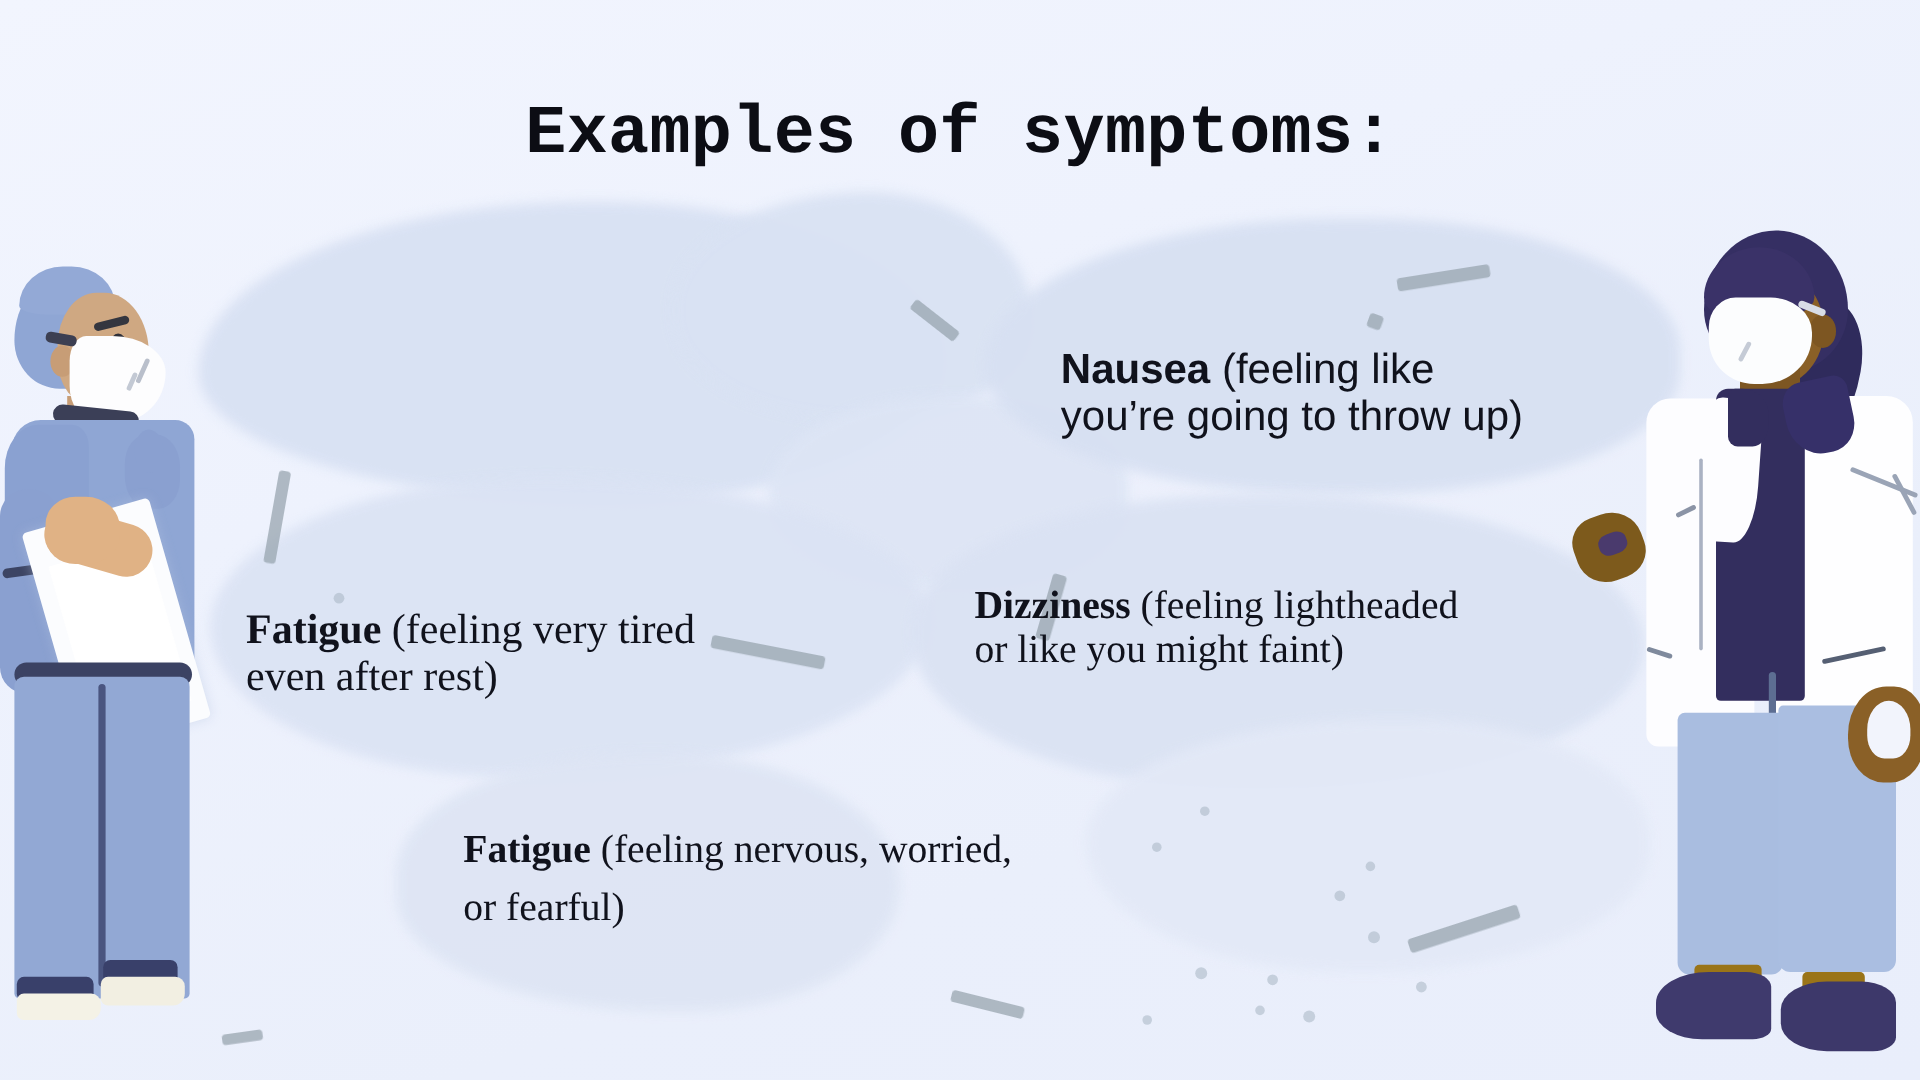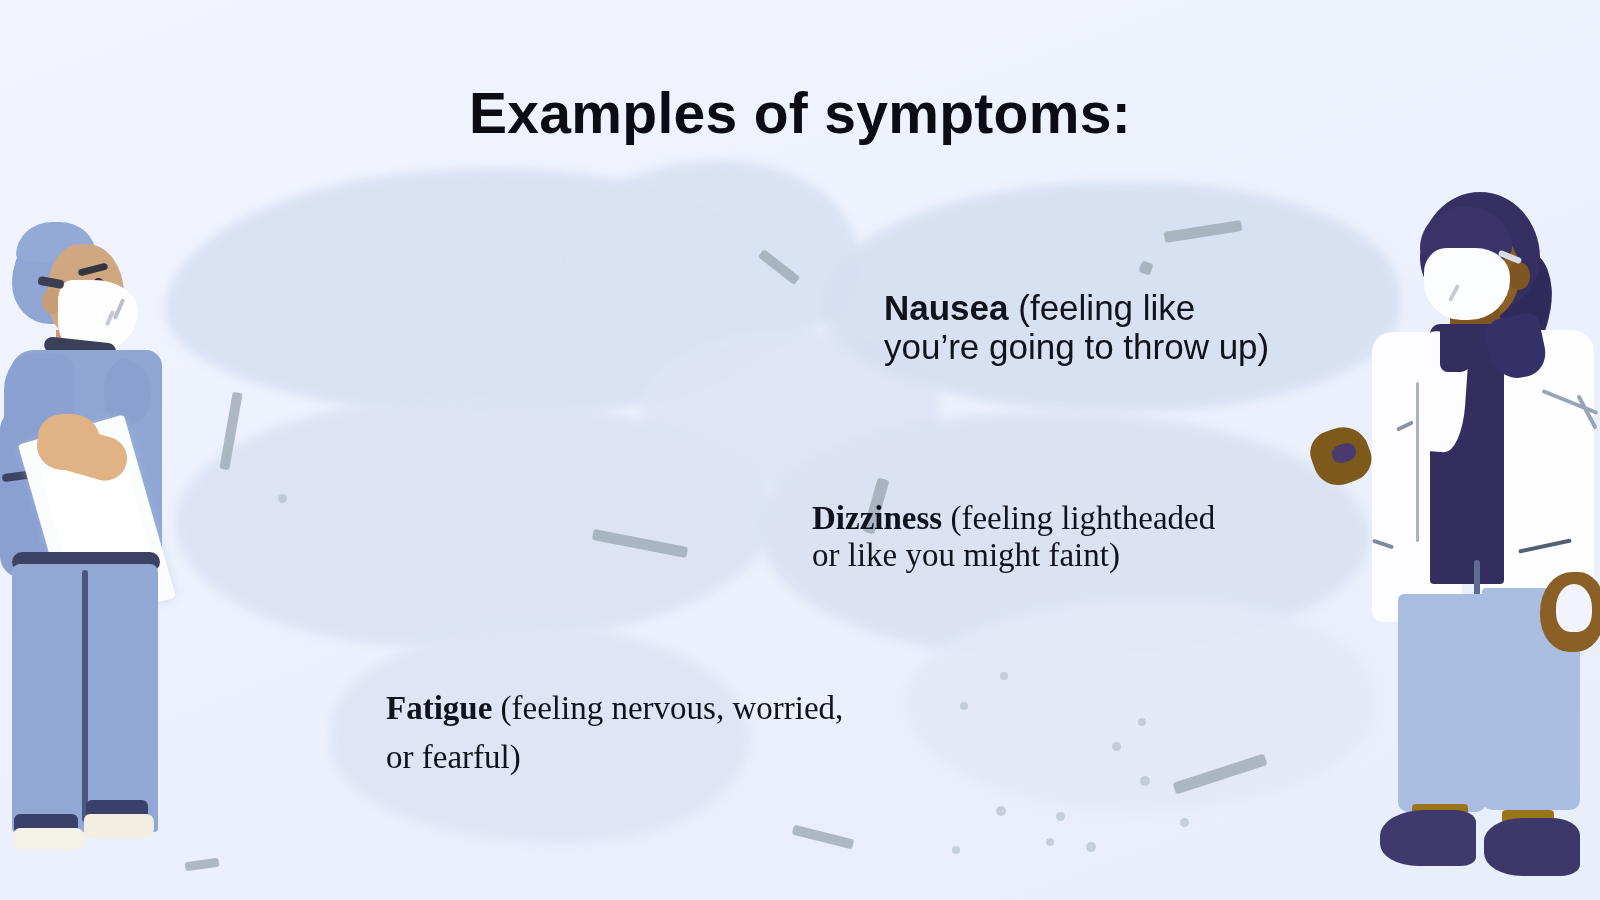--- a/index.html
+++ b/index.html
@@ -78,21 +78,21 @@
     background: #a8b6c4;
     opacity: .55;
     filter: blur(.5px);
   }
 
   
   .title {
     position: absolute;
     left: 0; right: 0; top: 84px;
     text-align: center;
-    font-family: Liberation Sans, sans-serif;
+    font-family: Liberation Mono, monospace;
     font-weight: 700;
     font-size: 57px;
     line-height: 1.05;
     color: #0c0d14;
     letter-spacing: .3px;
   }
 
   
   .sym {
     position: absolute;
@@ -105,21 +105,21 @@
     font-family: "Liberation Serif", "DejaVu Serif", serif;
   }
   .sym.sans {
     font-family: "Liberation Sans", "DejaVu Sans", sans-serif;
   }
 
   .sym-pain     { left: 282px; top: 291px; width: 380px; font-size: 30px; line-height: 1.32; }
   .sym-nausea   { left: 884px; top: 289px; width: 400px; font-size: 35px; line-height: 1.10; font-weight: 400; }
   .sym-nausea b { font-weight: 700; }
   .sym-fatigue  { left: 205px; top: 505px; width: 420px; font-size: 35px; line-height: 1.12; }
-  .sym-dizzy    { left: 812px; top: 487px; width: 430px; font-size: 33px; line-height: 1.12; margin-top: 13px; }
+  .sym-dizzy    { left: 812px; top: 487px; width: 430px; font-size: 33px; line-height: 1.12; }
   .sym-anxiety  { left: 386px; top: 684px; width: 470px; font-size: 33px; line-height: 1.48; }
 
   
   .figure { position: absolute; }
 
   #nurse { left: 0px; top: 222px; width: 175px; height: 640px; }
   #nurse .part { position: absolute; }
 
   .n-cap       { left: 12px; top: 6px; width: 86px; height: 96px; background: #8fa6d4; border-radius: 50% 50% 44% 44% / 58% 58% 42% 42%; }
   .n-cap2      { left: 16px; top: 0px;  width: 80px; height: 40px; background: #93a9d6; border-radius: 50% 50% 30% 30% / 90% 90% 20% 20%; }
@@ -293,20 +293,24 @@
   </div>
 
   <div class="title">Examples of symptoms:</div>
 
 
   <div class="sym sans sym-nausea">
     <b>Nausea</b>
     <span>(feeling like you’re going to throw up)</span>
   </div>
 
+  <div class="sym serif sym-fatigue">
+    <b>Fatigue</b>
+    <span>(feeling very tired even after rest)</span>
+  </div>
 
   <div class="sym serif sym-dizzy">
     <b>Dizziness</b>
     <span>(feeling lightheaded or like you might faint)</span>
   </div>
 
   <div class="sym serif sym-anxiety">
     <b>Fatigue</b>
     <span>(feeling nervous, worried, or fearful)</span>
   </div>

